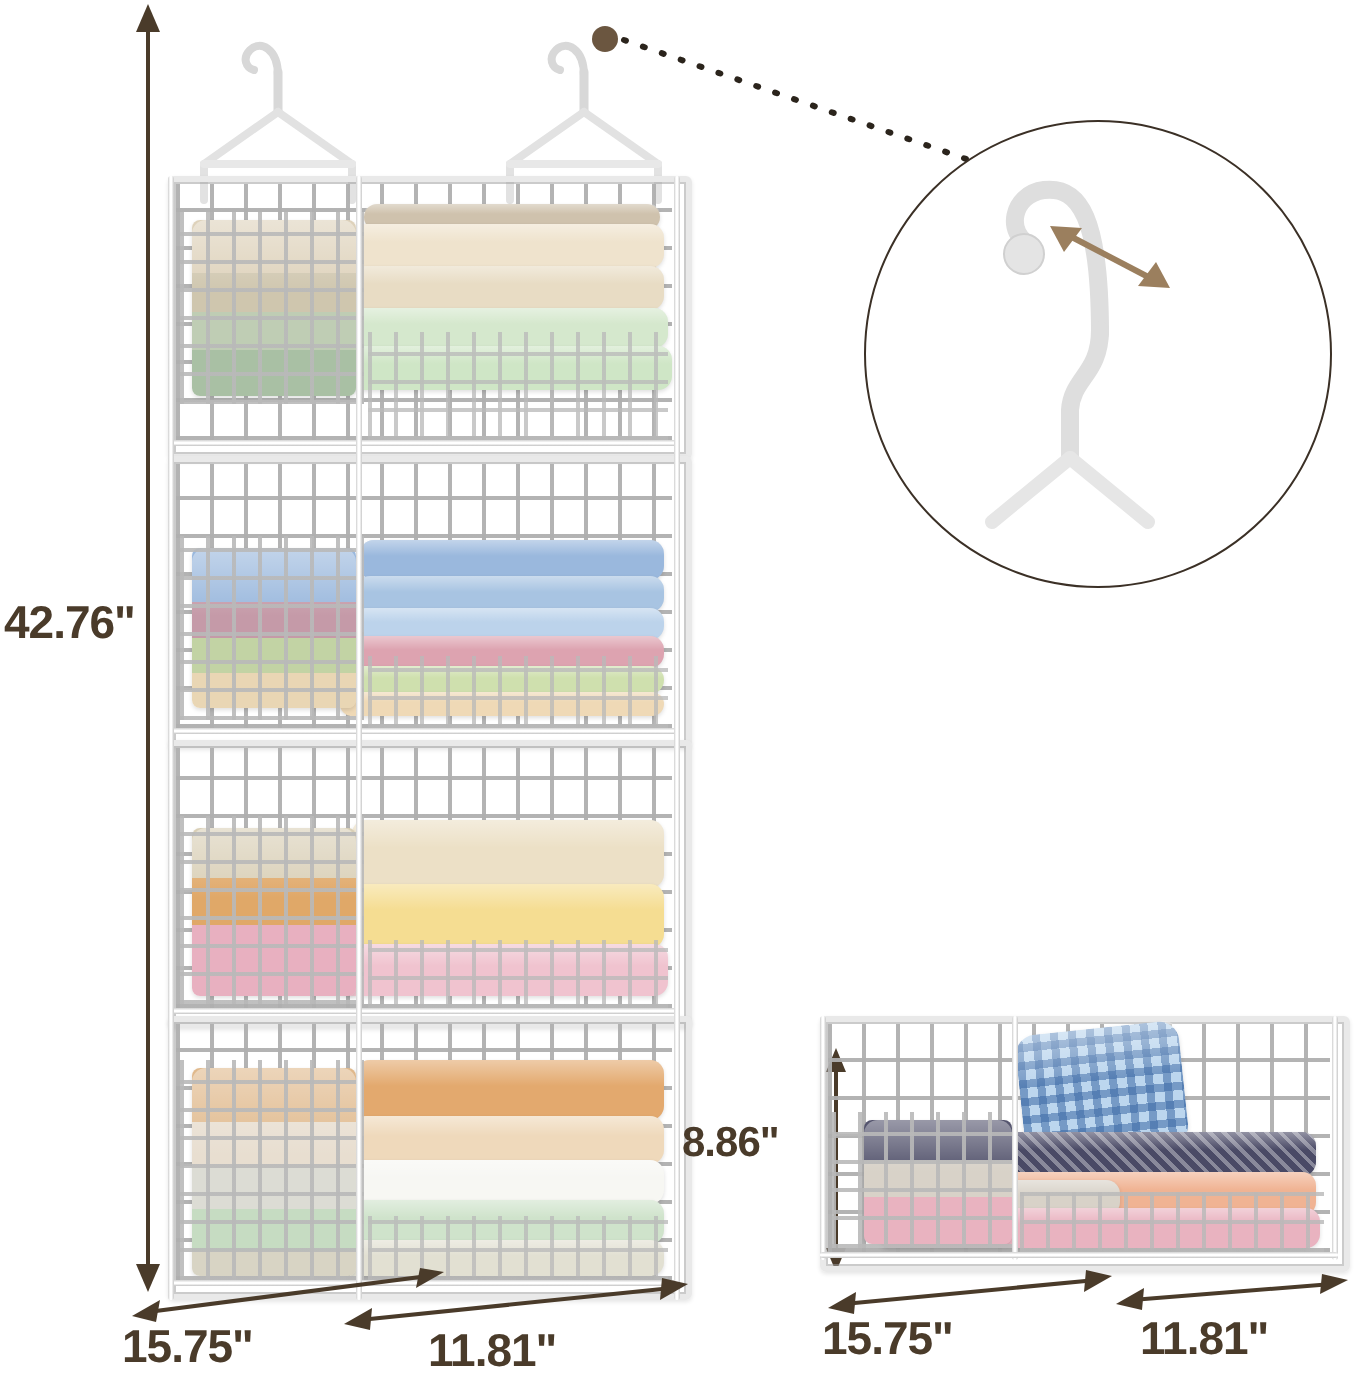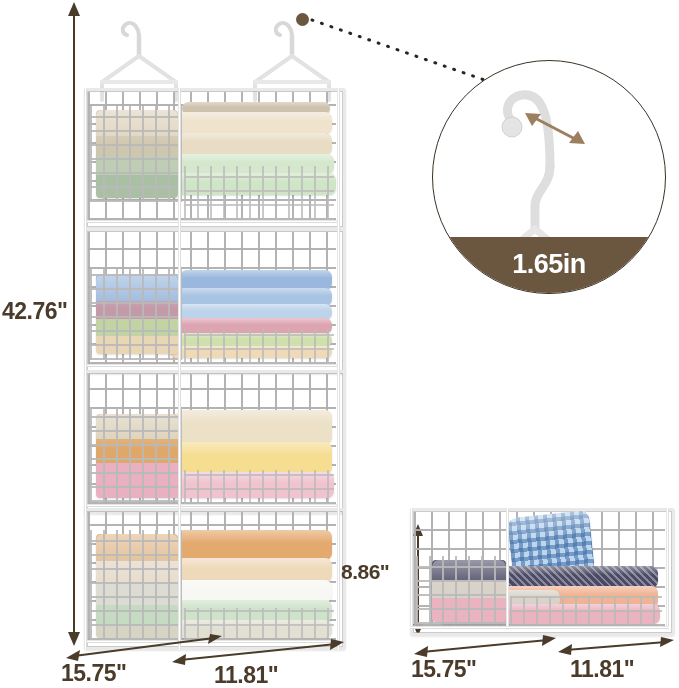--- a/index.html
+++ b/index.html
@@ -221,23 +221,20 @@
       <circle cx="24" cy="48" r="10" fill="#e4e4e4" stroke="#d0d0d0" stroke-width="1"></circle>
       <path d="M62 86 C62 108, 48 110, 47 126 L47 150" fill="none" stroke="#dedede" stroke-width="9" stroke-linecap="round"></path>
       <path d="M47 150 L8 182" fill="none" stroke="#e6e6e6" stroke-width="7" stroke-linecap="round"></path>
       <path d="M47 150 L86 182" fill="none" stroke="#e6e6e6" stroke-width="7" stroke-linecap="round"></path>
     </svg>
     <svg style="position:absolute;left:86px;top:42px;" width="80" height="60">
       <line x1="14" y1="14" x2="58" y2="37" stroke="#9b7f5e" stroke-width="3"></line>
       <polygon points="6,10 22,11 13,23" fill="#9b7f5e"></polygon>
       <polygon points="66,41 50,40 59,28" fill="#9b7f5e"></polygon>
     </svg>
-    <div class="band" style="height:56px;">
-      <span>1.65in</span>
-    </div>
   </div>
 
   <svg class="abs" style="left:406px;top:522px;" width="24" height="118">
     <line x1="12" y1="10" x2="12" y2="106" stroke="#4a3b2a" stroke-width="2"></line>
     <polygon points="12,2 7,14 17,14" fill="#4a3b2a"></polygon>
     <polygon points="12,114 7,102 17,102" fill="#4a3b2a"></polygon>
   </svg>
   <div class="dim dim-small" style="left:341px;top:560px;">8.86"</div>
 
   <div class="abs" style="left:410px;top:508px;width:265px;height:130px;">

